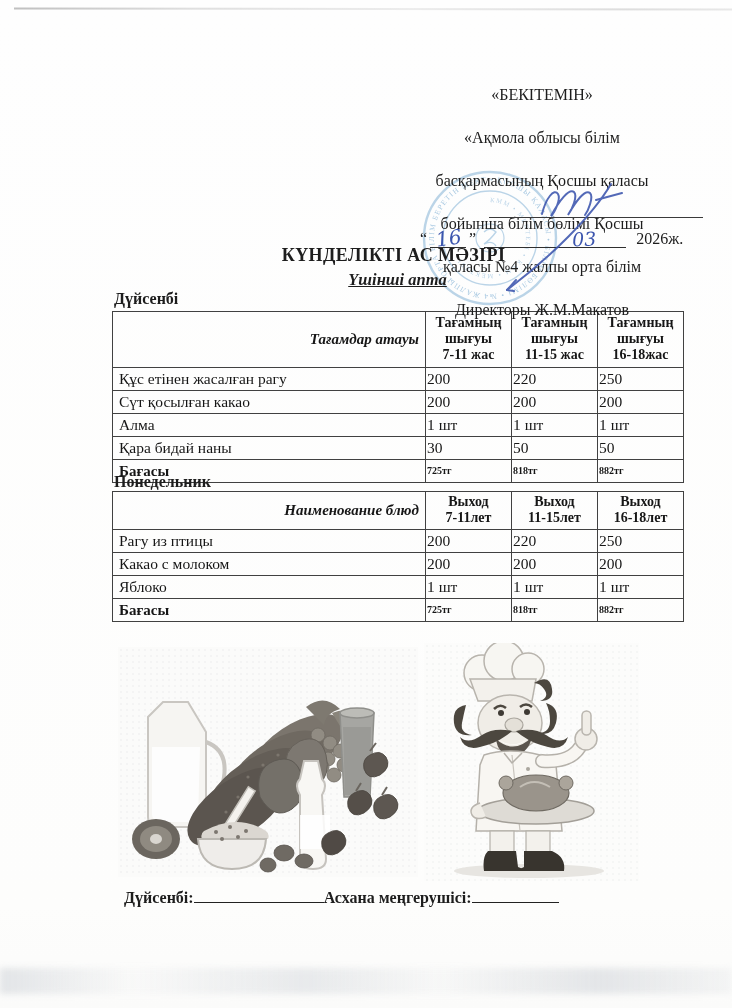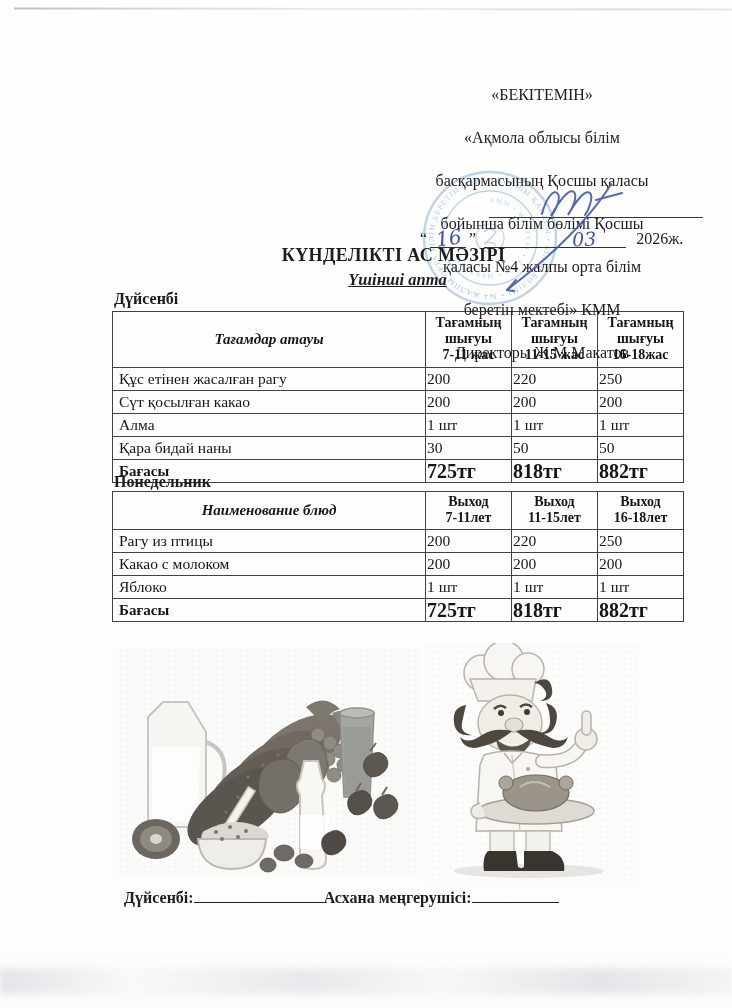--- a/index.html
+++ b/index.html
@@ -68,34 +68,34 @@
 
   
   table.menu{
     position:absolute; left:112px; border-collapse:collapse; table-layout:fixed;
     width:571px; color:#161616;
   }
   table.menu.t1{ top:311px; }
   table.menu.t2{ top:491px; }
   table.menu td, table.menu th{ border:1px solid #414141; overflow:hidden; }
   th.name-h{
-    text-align:center; vertical-align:middle; padding:2px 6px;
+    text-align:right; vertical-align:middle; padding:2px 6px;
     font-weight:bold; font-style:italic; font-size:15px;
   }
   th.out-h{
     font-weight:bold; font-size:14px; line-height:16px;
     text-align:center; vertical-align:middle; white-space:pre-line; padding:2px 0 3px;
   }
   .t1 thead th{ height:50px; }
   .t2 thead th{ height:32px; }
   td.dish{ padding:0 0 0 6px; font-size:15.5px; height:20px; line-height:20px; }
   td.val{ font-size:15.5px; height:20px; line-height:20px; }
   tr.total td{ font-weight:bold; }
   tr.total td.dish{ font-size:15px; }
-  tr.total td.val{ font-size:20px;margin-top:37px; }
+  tr.total td.val{ font-size:10px;margin-top:37px; }
 
   
   .images-row{ position:absolute; top:643px; left:0; width:732px; height:242px; }
   .food-img{ position:absolute; left:118px; top:4px; }
   .chef-img{ position:absolute; left:424px; top:0; }
 
   
   .footer-line{
     position:absolute; top:888px; left:124px; font-weight:bold; font-size:16px; z-index:3;
   }
@@ -128,21 +128,20 @@
       <textPath href="#ringInner">КММ • МЕКТЕБІ • КММ • МЕКТЕБІ </textPath>
     </text>
   </svg>
 
   <div class="approval">
     <div>«БЕКІТЕМІН»</div>
     <div>«Ақмола облысы білім</div>
     <div>басқармасының Қосшы қаласы</div>
     <div>бойынша білім бөлімі Қосшы</div>
     <div>қаласы №4 жалпы орта білім</div>
-    <div>беретін мектебі» КММ</div>
     <div>Директоры  Ж.М.Макатов</div>
   </div>
 
   <svg class="signature" width="240" height="140" viewBox="0 0 240 140">
     <g fill="none" stroke="#3c55ae" stroke-width="2" stroke-linecap="round" opacity="0.88">
       <path d="M62 46 C66 30 74 20 78 26 C81 31 75 44 71 48 C79 33 89 20 94 24 C98 28 92 42 88 47 C96 33 105 21 110 25 C114 29 108 43 105 47"></path>
       <path d="M116 32 L142 25"></path>
       <path d="M131 16 C112 48 72 88 27 122"></path>
       <path d="M27 122 L36 112"></path>
       <path d="M27 122 L34 123"></path>

